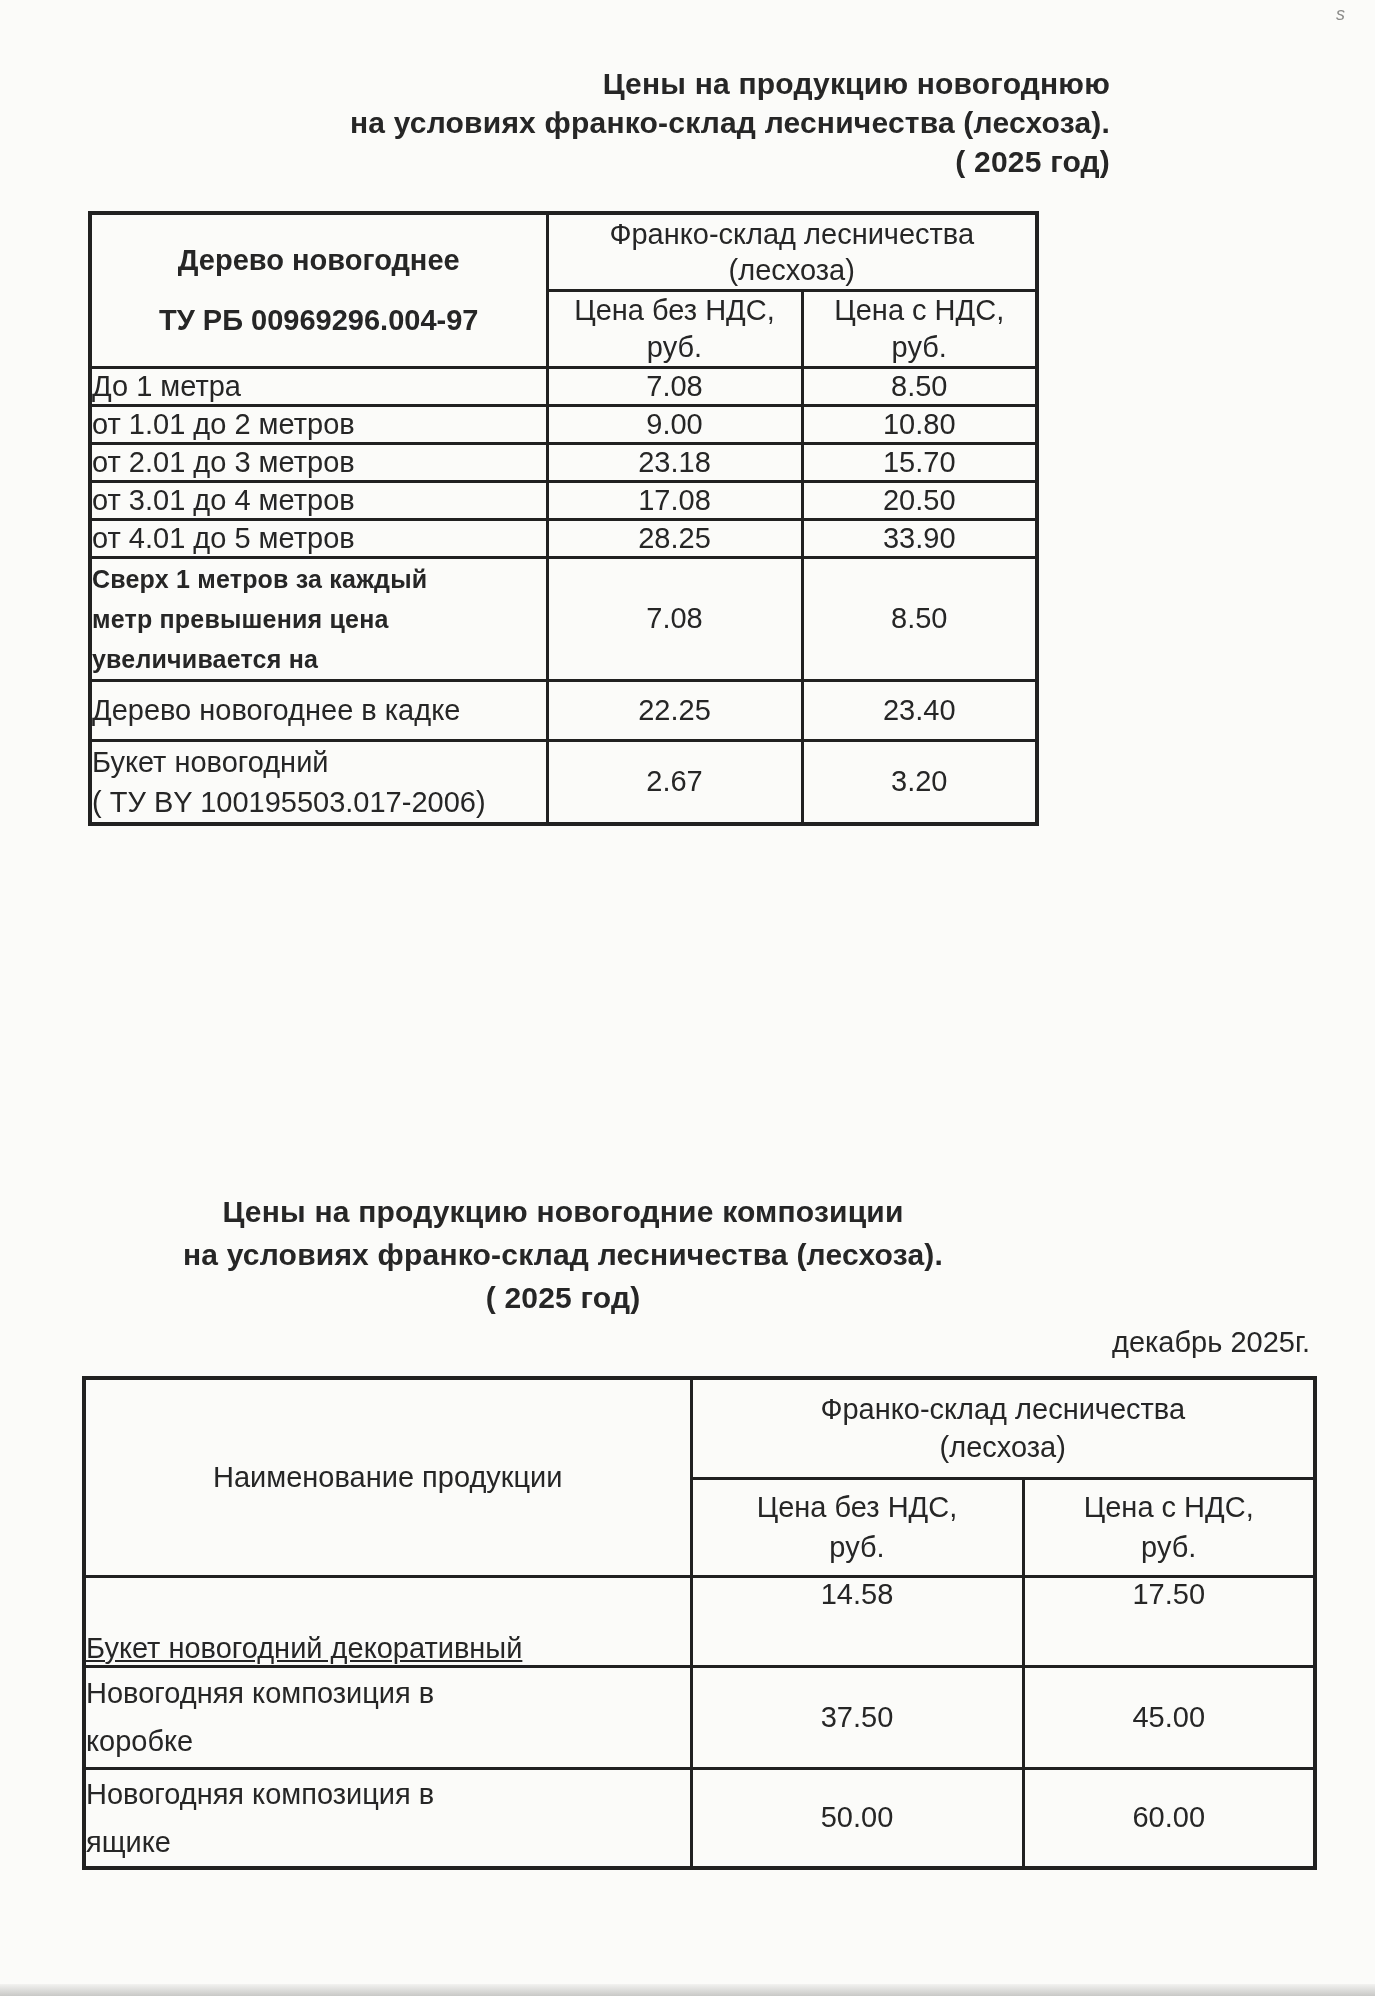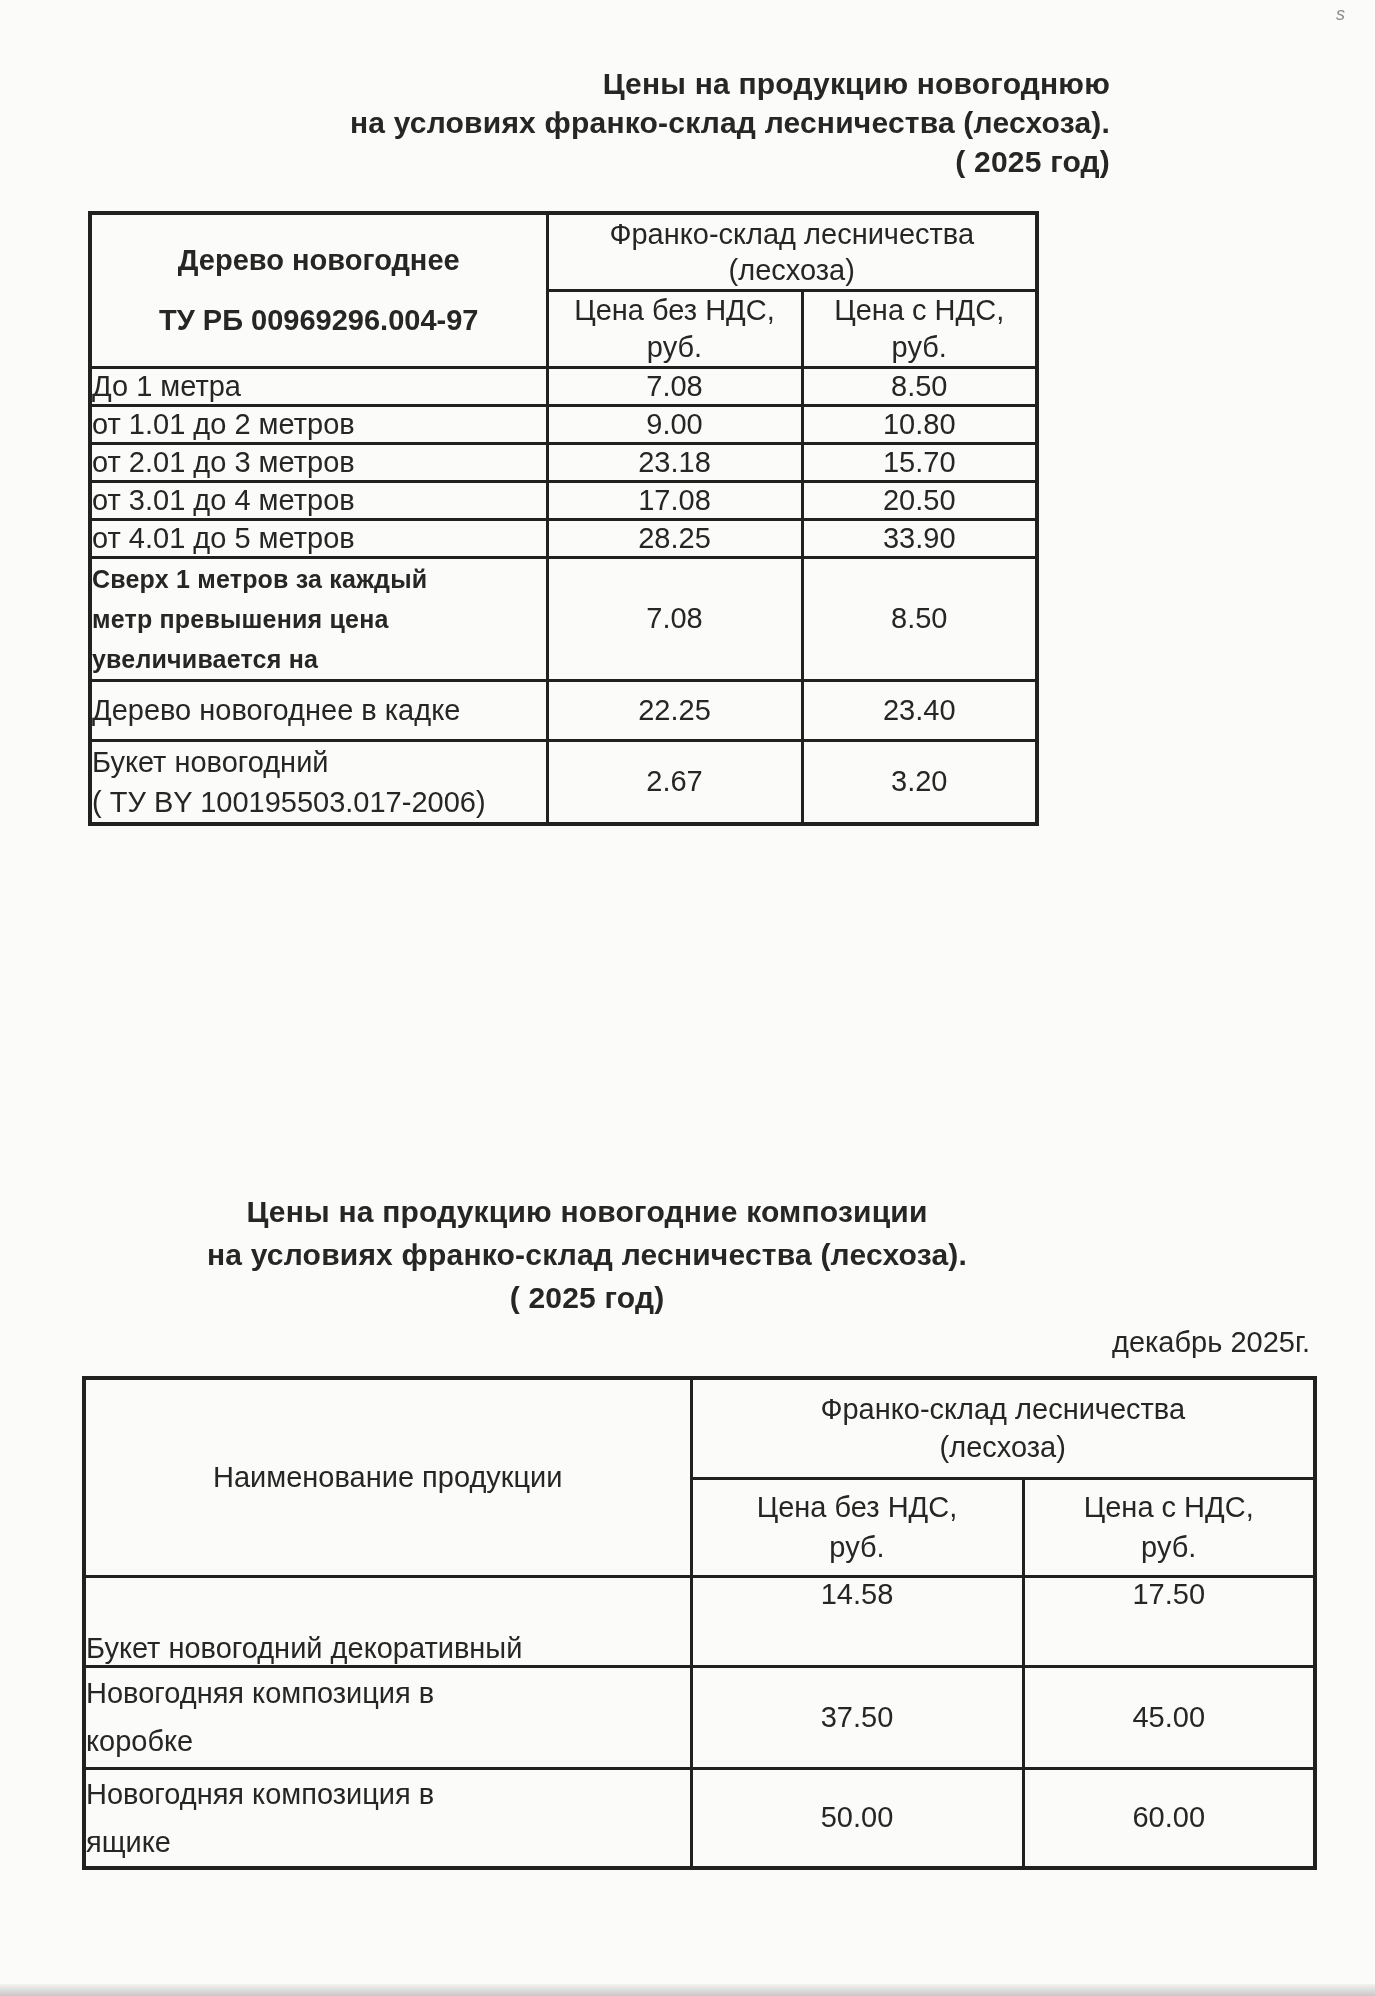--- a/index.html
+++ b/index.html
@@ -14,21 +14,21 @@
   }
   
   .doc-title{
     position:absolute;
     text-align:center;
     font-weight:bold;
     font-size:30px;
     letter-spacing:.2px;
   }
   .t1{left:60px;top:64px;width:1050px;line-height:39px;text-align:right;}
-  .t2{left:47px;top:1190px;width:1080px;line-height:43px;}
+  .t2{left:23px;top:1190px;width:1080px;line-height:43px;}
   .date-note{
     position:absolute;left:0;
     text-align:right;
     font-size:29px;
   }
   .dn1{top:178px;width:1033px;}
   .dn2{top:1326px;width:1310px;}
   
   table.price-table{
     position:absolute;
@@ -75,21 +75,21 @@
     vertical-align:middle;
   }
   .multi3 div{
     font-weight:bold;
     font-size:25px;
     line-height:40px;
     letter-spacing:.2px;
   }
   .multi2 div{line-height:40px;}
   .tbl2 .nm div{line-height:48px;}
-  .bottom-name{vertical-align:bottom;padding-bottom:4px;}
+  .bottom-name{vertical-align:bottom;padding-bottom:4px;text-decoration:underline;}
   .top-num{vertical-align:top;padding-top:16px;}
   
   .corner-mark{
     position:absolute;top:4px;right:30px;
     font-size:18px;color:#8a8a88;
     font-style:italic;
   }
   .scan-edge{
     position:absolute;left:0;bottom:0;
     width:100%;height:12px;

